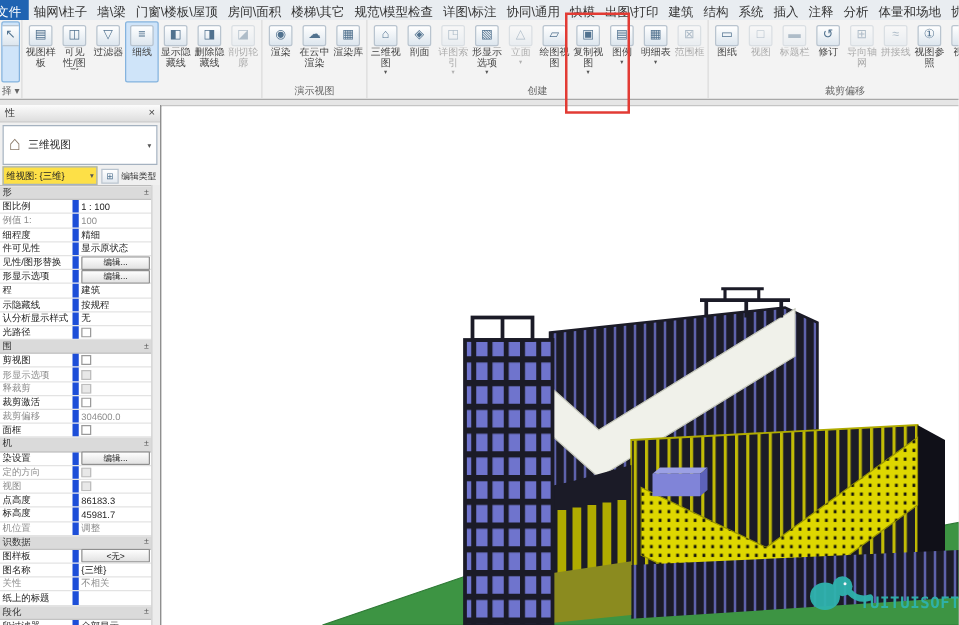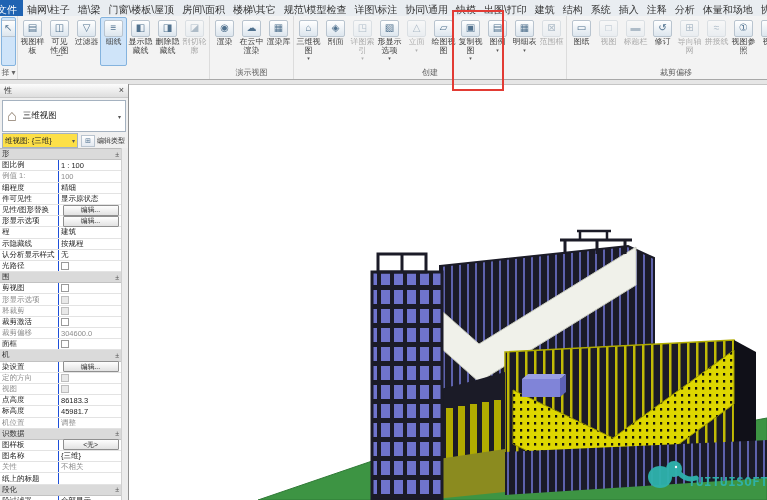--- a/index.html
+++ b/index.html
@@ -43,21 +43,21 @@
   .selrow{display:flex;gap:2px;margin:1px 2px 0;height:15px;align-items:center}
   .isel{flex:1;background:#fde047;border:1px solid #a5b2c0;display:flex;align-items:center;
         padding:0 2px;font-size:7.5px;height:13px}
   .isel .ar{margin-left:auto;font-size:6px;color:#555}
   .etype{display:flex;align-items:center;gap:2px;font-size:7px;padding:0 1px;color:#333;white-space:nowrap}
   .etype .eicon{width:12px;height:10px;border:1px solid #b9c4cf;background:linear-gradient(#fff,#e3e9f0);
         font-size:7px;display:flex;align-items:center;justify-content:center;color:#51728f}
   .grid{position:absolute;left:0;top:64px;right:6px;bottom:0;background:#fff;border-top:1px solid #bbb;overflow:hidden}
   .pscroll{position:absolute;right:0;top:64px;bottom:0;width:6px;background:#ececec;border-left:1px solid #cfcfcf}
   .prow{display:flex;height:11.2px;border-bottom:1px solid #e3e3e3;align-items:center;box-sizing:border-box}
-  .prow .plab{width:56px;padding-left:2px;border-right:1px solid #1d4ed8;overflow:hidden;white-space:nowrap;
+  .prow .plab{width:56px;padding-left:2px;border-right:5px solid #1d4ed8;overflow:hidden;white-space:nowrap;
         align-self:stretch;display:flex;align-items:center;flex:0 0 auto}
   .prow .pval{flex:1;padding:0 2px;overflow:hidden;white-space:nowrap;display:flex;align-items:flex-start;min-width:0}
   .prow.sec{background:#dadada;border-bottom:1px solid #c2c2c2;color:#333;padding-left:2px}
   .prow.sec .spring{margin-left:auto;margin-right:3px;font-size:7px;color:#555}
   .muted{color:#8c8c8c}
   .pbtn{width:54px;height:9px;background:linear-gradient(#fefefe,#e2e2e2);border:1px solid #8f8f8f;
         border-radius:1px;font-size:6.8px;display:flex;align-items:center;justify-content:center;margin:0 auto;color:#222}
   .cbx{width:8px;height:8px;border:1px solid #9a9a9a;background:#fff;box-sizing:border-box}
   .cbx.muted{background:#e8e8e8;border-color:#bdbdbd}
   

